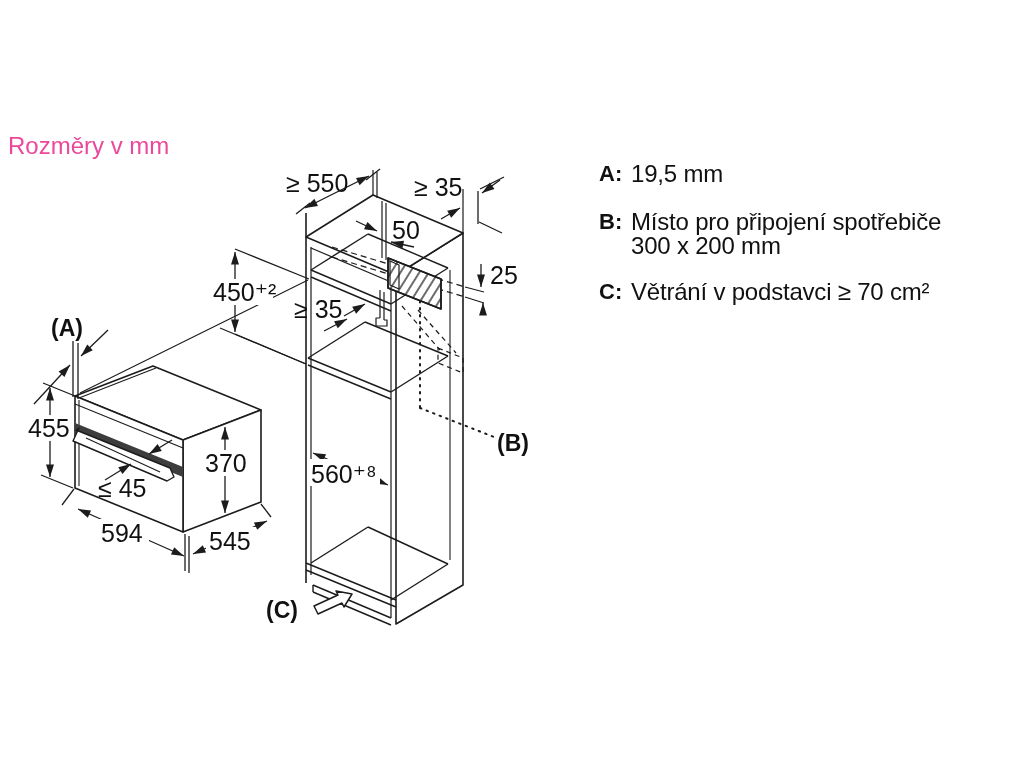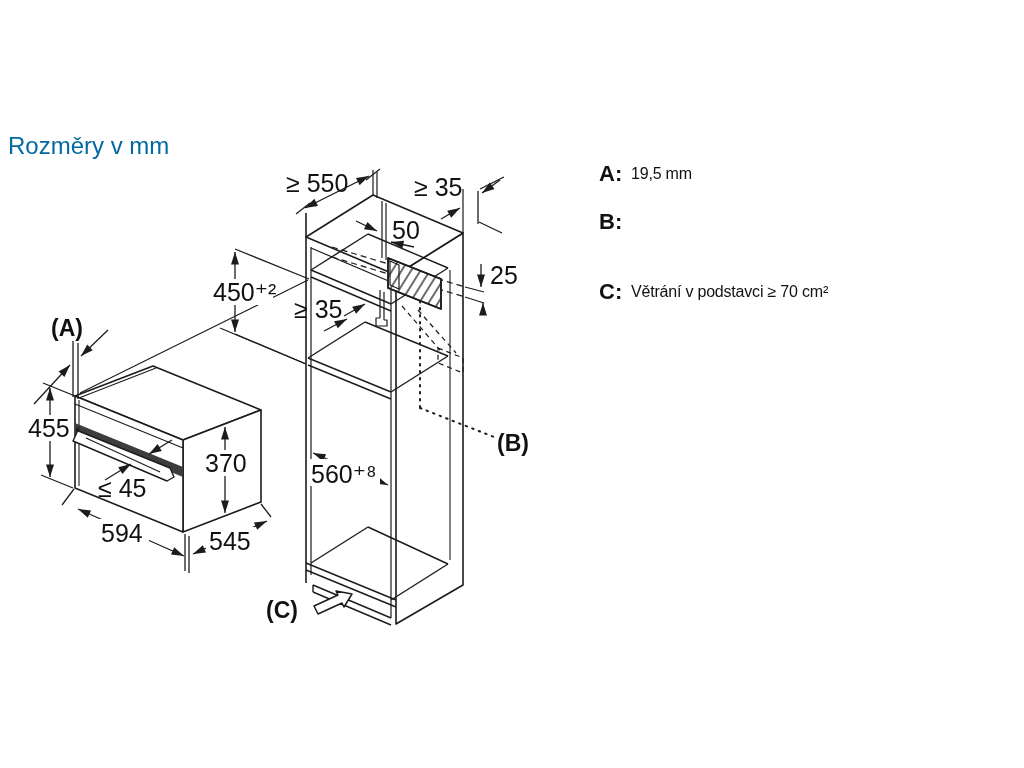--- a/index.html
+++ b/index.html
@@ -1,45 +1,49 @@
 <!DOCTYPE html>
 <html><head>
 <meta charset="utf-8">
 <style>
   html,body{margin:0;padding:0;}
   body{
     width:1024px;height:768px;background:#ffffff;position:relative;overflow:hidden;
     font-family:"Liberation Sans","DejaVu Sans",sans-serif;color:#111;
   }
   .page-title{
-    position:absolute;left:8px;top:132px;font-size:24px;color:#0369a1;letter-spacing:0;
+    position:absolute;left:8px;top:132px;font-size:24px;color:#ec4899;letter-spacing:0;
   }
   .legend{position:absolute;left:599px;top:160px;width:400px;}
   .legend-item{position:absolute;left:0;display:flex;}
   .legend-item .lbl{font-weight:bold;width:32px;flex:0 0 32px;font-size:22px;line-height:24px;}
-  .legend-item .txt{font-size:16px;line-height:24px;letter-spacing:-0.2px;}
+  .legend-item .txt{font-size:24px;line-height:24px;letter-spacing:-0.2px;}
   .li-a{top:2px;}
   .li-b{top:50px;}
   .li-c{top:120px;}
   svg text{font-family:"Liberation Sans","DejaVu Sans",sans-serif;fill:#111;}
   svg .dim{font-size:25px;}
   svg .ref{font-size:23px;font-weight:bold;}
 </style>
 </head>
 <body>
 
 <div class="page-title">Rozměry v mm</div>
 
 <div class="legend">
   <div class="legend-item li-a">
     <span class="lbl">A:</span>
     <span class="txt">19,5 mm</span>
   </div>
   <div class="legend-item li-b">
     <span class="lbl">B:</span>
+    <span class="txt">
+      <span>Místo pro připojení spotřebiče</span><br>
+      <span>300 x 200 mm</span>
+    </span>
   </div>
   <div class="legend-item li-c">
     <span class="lbl">C:</span>
     <span class="txt">Větrání v podstavci ≥ 70 cm²</span>
   </div>
 </div>
 
 <svg width="1024" height="768" viewBox="0 0 1024 768" style="position:absolute;left:0;top:0;">
   <defs>
     <marker id="ah" markerUnits="userSpaceOnUse" markerWidth="14" markerHeight="10" refX="13" refY="5" orient="auto-start-reverse">

